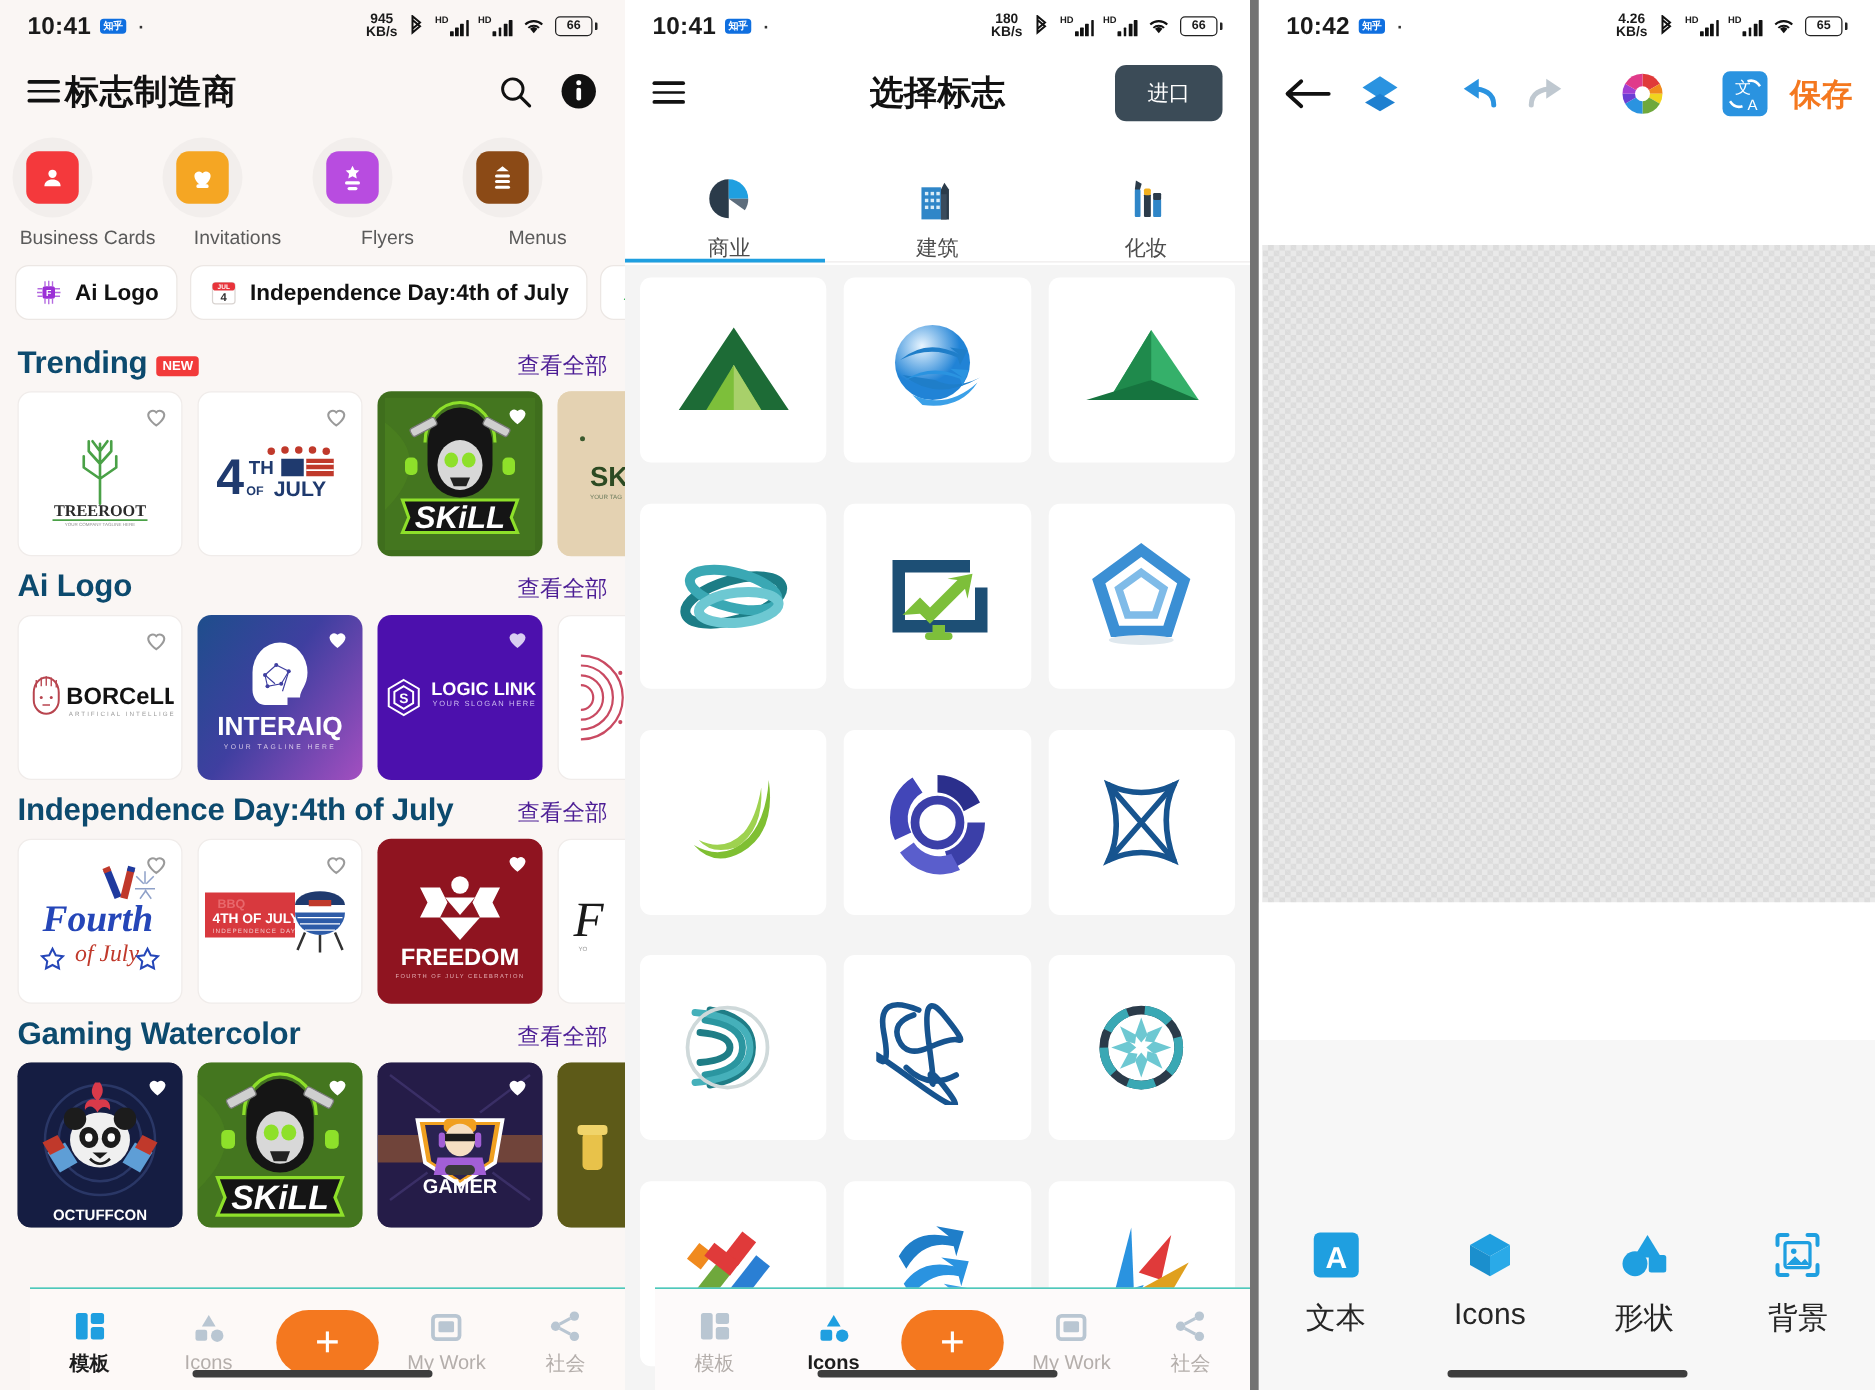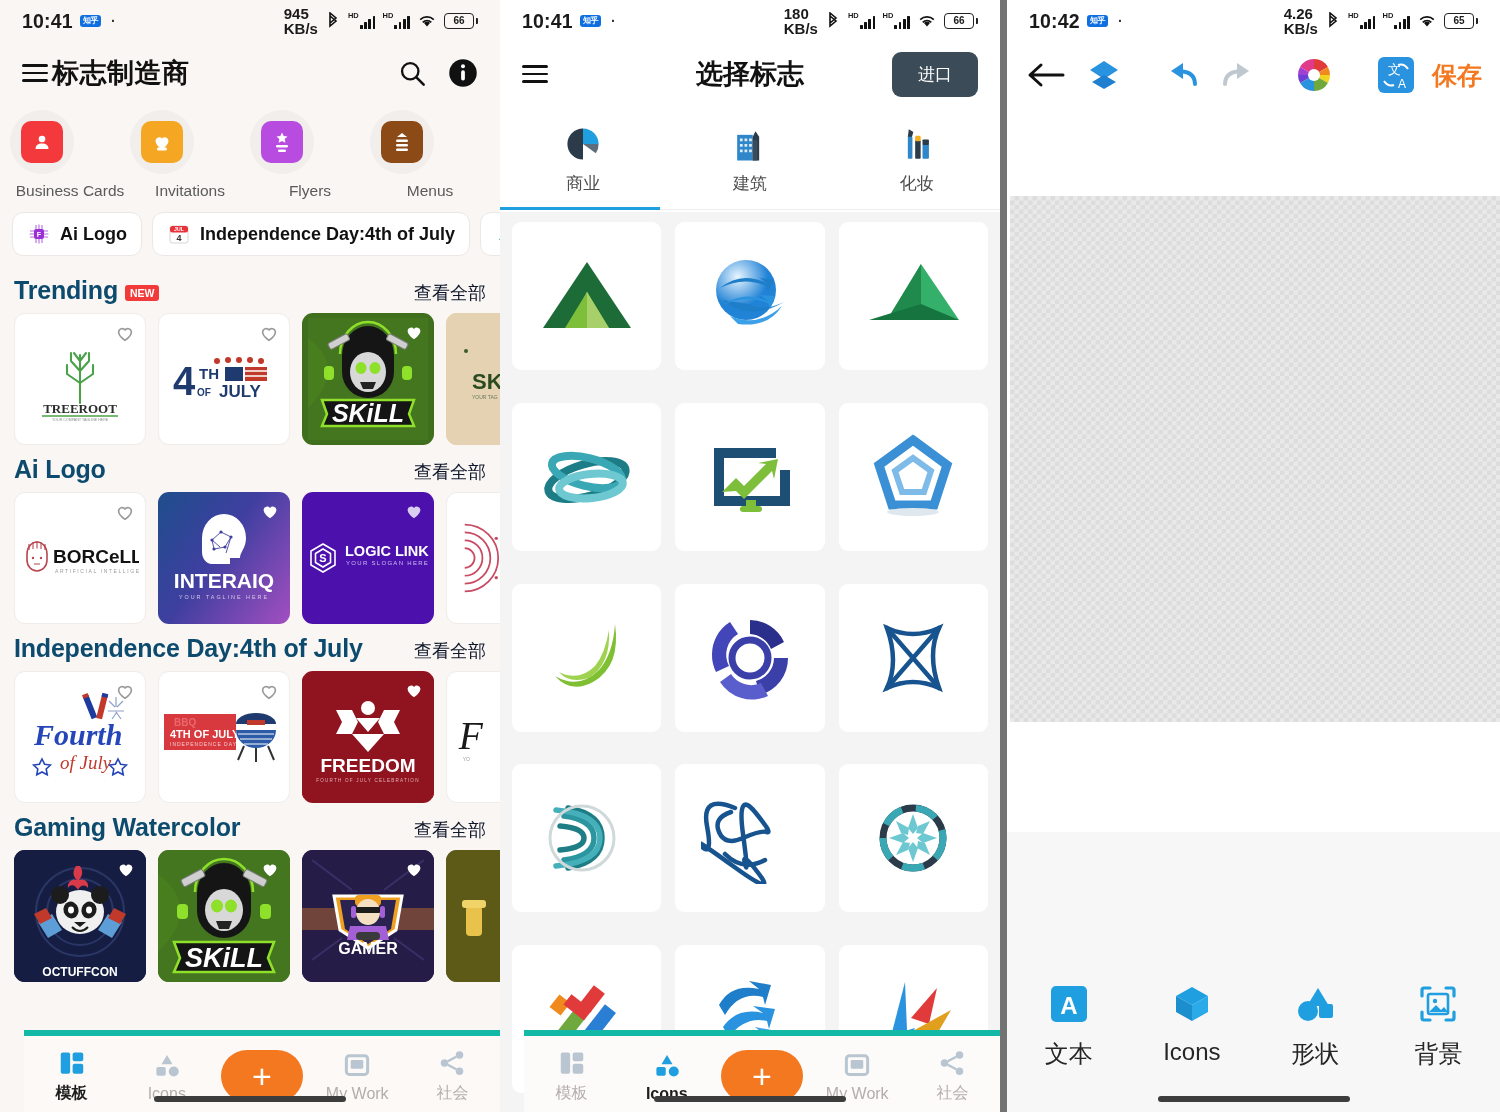--- a/index.html
+++ b/index.html
@@ -20,21 +20,21 @@
     padding: 0 22px; font-size: 19px; font-weight: 700; color: #1a1a1a;
   }
   .sb-left { display: flex; align-items: center; gap: 7px; }
   .sb-time { font-size: 19.5px; font-weight: 700; letter-spacing: .2px; }
   .zh-badge {
     background: #0f6fe0; color: #fff; font-size: 8px; font-weight: 700;
     border-radius: 3px; padding: 2px 3px; line-height: 1; letter-spacing: -.5px;
   }
   .sb-dot { font-size: 14px; color: #333; margin-left: 3px; }
   .sb-right { margin-left: auto; display: flex; align-items: center; gap: 7px; }
-  .kbs { font-size: 15px; font-weight: 700; line-height: 1.0; text-align: left; }
+  .kbs { font-size: 11px; font-weight: 700; line-height: 1.0; text-align: center; }
   .hd-wrap { display: flex; align-items: flex-end; gap: 1px; }
   .hd-lbl { font-size: 7.5px; font-weight: 700; transform: translateY(-9px); }
   .bars { display: flex; align-items: flex-end; gap: 1.5px; height: 15px; }
   .bars i { display: block; width: 2.8px; background: #111; border-radius: .5px; }
   .bars i:nth-child(1){height:4px;} .bars i:nth-child(2){height:7px;}
   .bars i:nth-child(3){height:10px;} .bars i:nth-child(4){height:13px;}
   .batt {
     border: 1.8px solid #222; border-radius: 4px; font-size: 10px; font-weight: 700;
     padding: 0px 4px; min-width: 30px; text-align: center; line-height: 14px;
   }
@@ -62,36 +62,36 @@
     height: 44px; display: flex; align-items: center; gap: 9px; padding: 0 14px;
     font-size: 18px; font-weight: 700; color: #111; white-space: nowrap; flex: none;
   }
   .chip-ico { width: 24px; height: 24px; flex: none; }
   .sec-head { display: flex; align-items: baseline; padding: 10px 14px 4px; }
   .sec-title { font-size: 25px; font-weight: 700; color: #0c4a6e; letter-spacing: -.2px; }
   .new-badge {
     background: #f23a3a; color: #fff; font-size: 10.5px; font-weight: 700;
     border-radius: 3px; padding: 2px 5px; margin-left: 7px; transform: translateY(-2px);
   }
-  .see-all { margin-left: auto; font-size: 18px; color: #0f172a; white-space: nowrap; }
+  .see-all { margin-left: auto; font-size: 18px; color: #4c1d95; white-space: nowrap; }
   .card-row { display: flex; gap: 12px; padding: 4px 14px 0; }
   .card {
     width: 132px; height: 132px; flex: none; border-radius: 11px; background: #fff;
     border: 1px solid #f0ecea; position: relative; overflow: hidden;
     display: flex; align-items: center; justify-content: center;
   }
   .card.nb { border: none; }
   .heart { position: absolute; top: 8px; right: 9px; z-index: 3; }
   .card-inner { width: 100%; height: 100%; display:flex;align-items:center;justify-content:center; }
 
   
   .botnav {
     position: absolute; bottom: 0; left: 0; right: 0; height: 82px;
     display: flex; align-items: center; padding-top: 4px;
-    border-top: 6px solid #14b8a6;
+    border-top: 1px solid #14b8a6;
     margin-left: 24px;
   }
   .botnav.n1 { background: #fdf9f7; }
   .botnav.n2 { background: #fdfafa; }
   .nav-item { flex: 1; display: flex; flex-direction: column; align-items: center; gap: 5px; }
   .nav-lbl { font-size: 16px; color: #b4aeab; }
   .nav-lbl.act { color: #1d1d1d; font-weight: 700; }
   .fab {
     width: 82px; height: 52px; border-radius: 26px; background: #f4781f;
     display: flex; align-items: center; justify-content: center;
@@ -103,21 +103,21 @@
   }
 
   
   .p2-header { height: 64px; display: flex; align-items: center; padding: 0 22px; }
   .p2-title { position: absolute; left: 0; right: 0; text-align: center; font-size: 27px; font-weight: 700; color: #111; pointer-events: none;}
   .import-btn {
     margin-left: auto; background: #3b4b57; color: #fff; border-radius: 9px;
     padding: 11px 26px; font-size: 17px; z-index: 2;
   }
   .p2-tabs { display: flex; height: 104px; position: relative; }
-  .p2-tab { flex: 1; display: flex; flex-direction: column; align-items: center; justify-content: center; gap: 6px; }
+  .p2-tab { flex: 1; display: flex; flex-direction: column; align-items: center; justify-content: flex-end; gap: 6px; }
   .p2-tab-lbl { font-size: 17px; color: #4d4d4d; }
   .tab-underline { position: absolute; bottom: 0; left: 0; width: 160px; height: 3.5px; background: #1f9fe0; }
   .tab-divider { position:absolute; bottom:0; left:0; right:0; height:1.5px; background:#eeecec; }
   .grid {
     padding: 10px 12px 0; display: grid; grid-template-columns: repeat(3, 1fr);
     gap: 14px; background: #f4f4f4;
     position: absolute; top: 212px; left: 0; right: 0; bottom: 0; overflow: hidden;
   }
   .gcell {
     background: #fff; border-radius: 9px; height: 148px;

